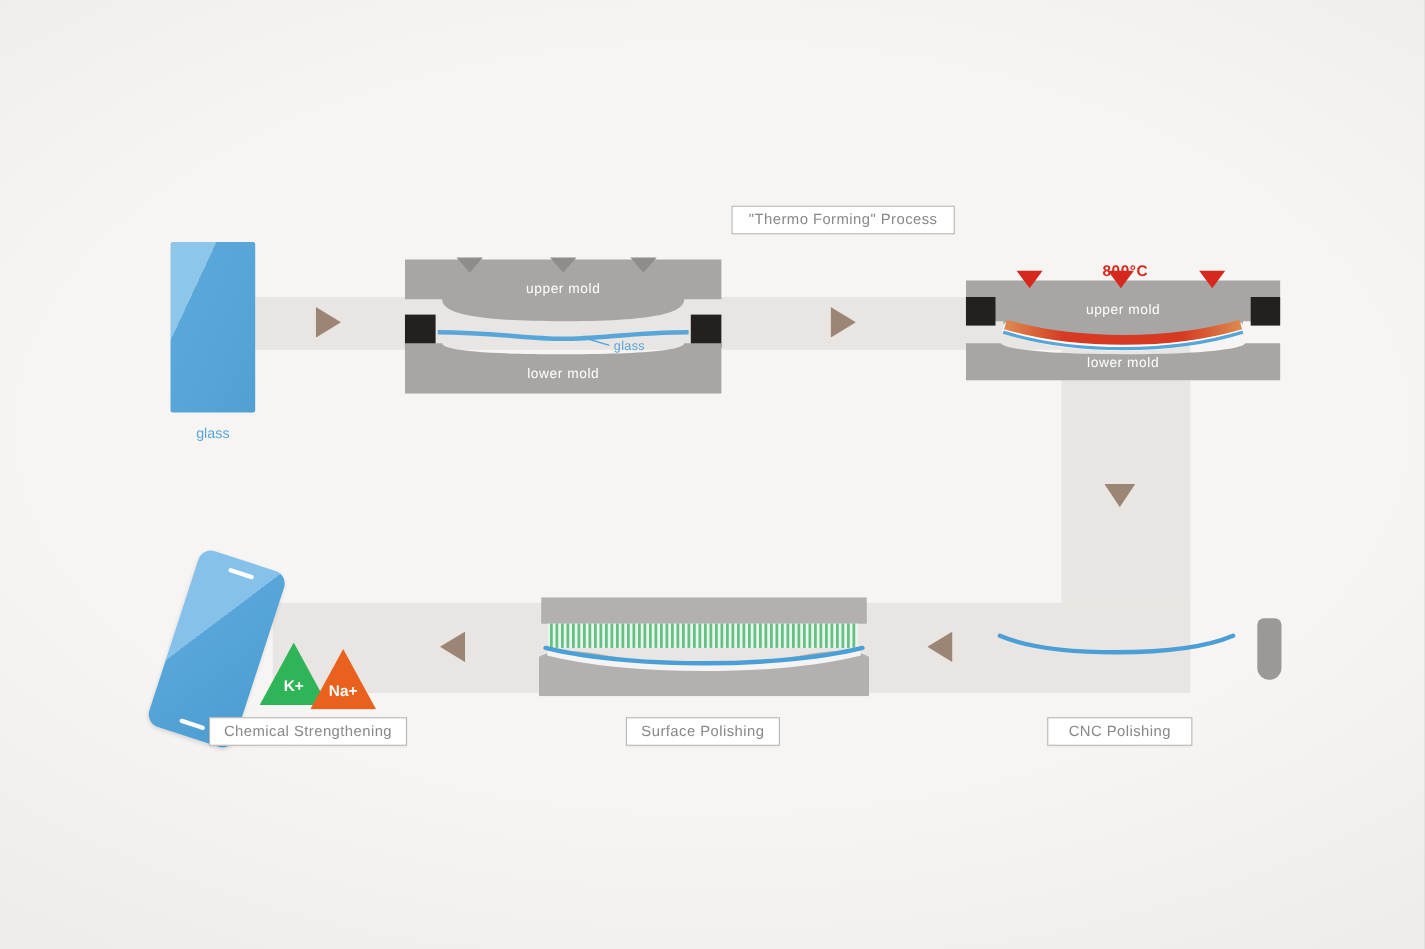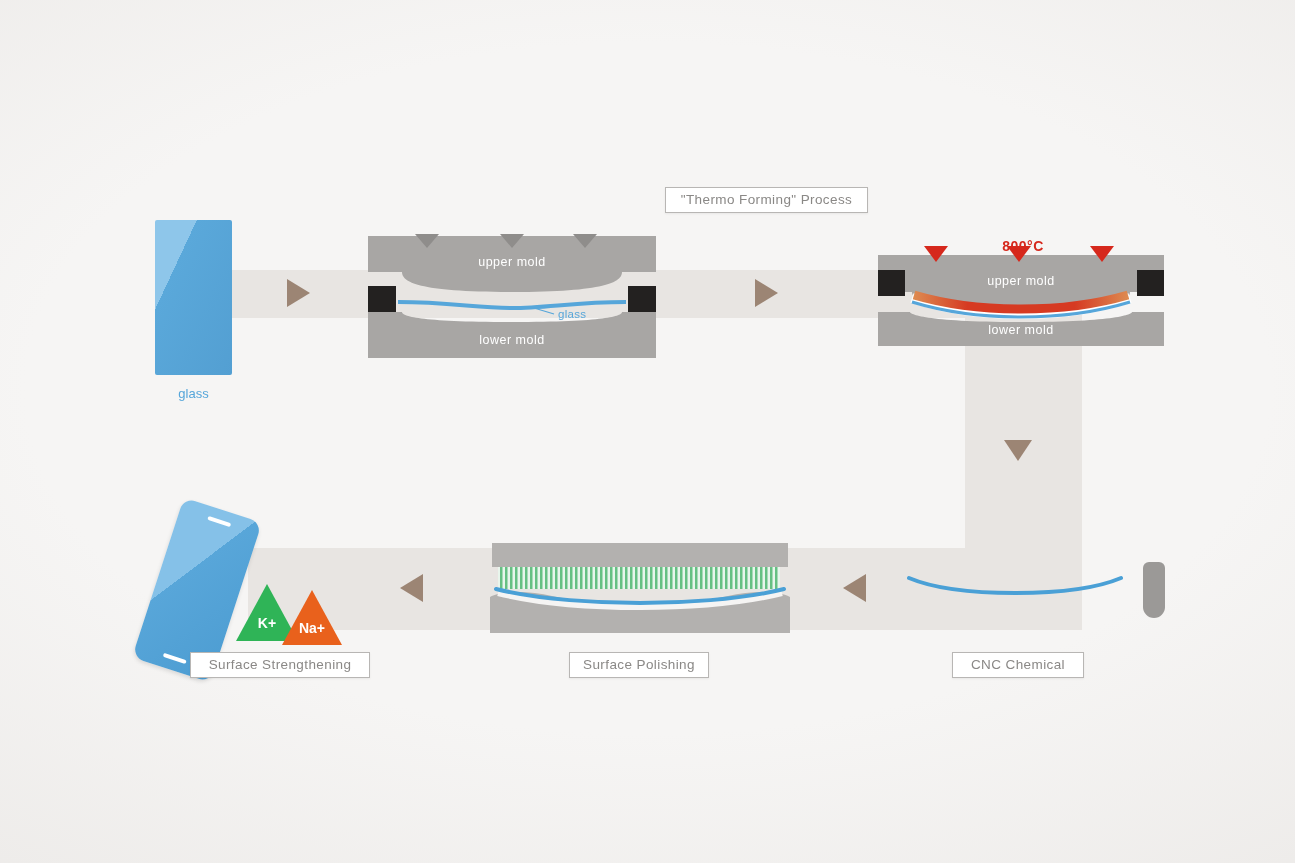--- a/index.html
+++ b/index.html
@@ -110,21 +110,21 @@
     <path d="M36,49 C70,59 110,63 143,63 C176,63 216,59 250,49" stroke="url(#heatGrad)" stroke-width="9" fill="none"></path>
     <path d="M34,56 C70,67 110,71 143,71 C176,71 216,67 252,56" stroke="#56a6da" stroke-width="3" fill="none"></path>
     <path d="M0,100 V66 H32 C32,68 46,76 143,76 C240,76 254,68 254,66 H286 V100 Z" fill="#a8a6a4"></path>
     <text x="143" y="88" text-anchor="middle" class="mold-text">lower mold</text>
   </svg>
 
   <svg class="abs station" style="left:905px;top:572px;" width="220" height="26" viewBox="0 0 220 26">
     <path d="M4,6 C30,17 70,21 110,21 C150,21 190,17 216,6" stroke="#4aa0d6" stroke-width="4" stroke-linecap="round" fill="none"></path>
   </svg>
   <div class="abs tool-bit" style="left:1143px;top:562px;"></div>
-  <div class="abs label-box" style="left:952px;top:652px;width:132px;">CNC Chemical</div>
+  <div class="abs label-box" style="left:952px;top:652px;width:132px;">CNC Polishing</div>
 
   <svg class="abs station" style="left:490px;top:543px;" width="300" height="90" viewBox="0 0 300 90">
     <defs>
       <pattern id="bristles" width="5" height="22" patternUnits="userSpaceOnUse">
         <rect width="5" height="22" fill="#e8f5ec"></rect>
         <rect width="2.5" height="22" fill="#66c083"></rect>
       </pattern>
     </defs>
     <rect x="2" y="0" width="296" height="24" fill="#b3b1af"></rect>
     <rect x="8" y="24" width="282" height="22" fill="url(#bristles)"></rect>
@@ -137,15 +137,15 @@
   <div class="abs phone" style="left:156px;top:506px;">
     <div class="phone-slot" style="top:10px;"></div>
     <div class="phone-slot" style="bottom:10px;"></div>
   </div>
   <div class="abs ion-triangle ion-k" style="left:236px;top:584px;width:62px;height:57px;">
     <span>K+</span>
   </div>
   <div class="abs ion-triangle ion-na" style="left:282px;top:590px;width:60px;height:55px;align-items:center;">
     <span>Na+</span>
   </div>
-  <div class="abs label-box" style="left:190px;top:652px;width:180px;">Surface Strengthening</div>
+  <div class="abs label-box" style="left:190px;top:652px;width:180px;">Chemical Strengthening</div>
 
 </div>
 
 </body></html>

